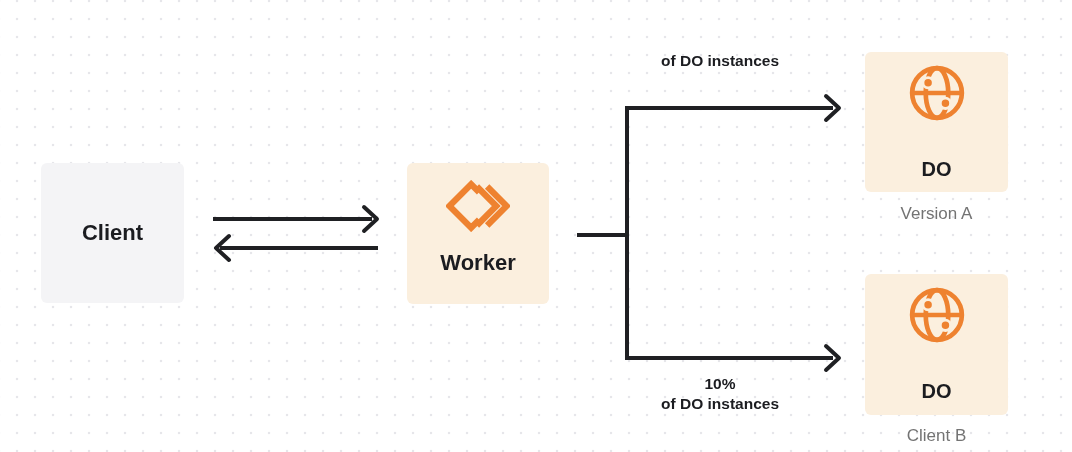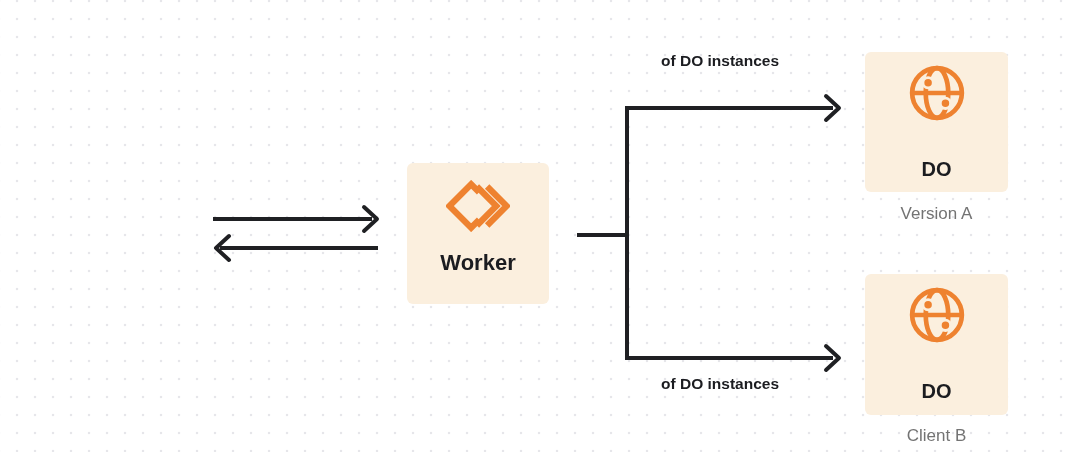--- a/index.html
+++ b/index.html
@@ -101,20 +101,23 @@
 
     <path d="M627 106 V360"></path>
 
     <path d="M625 108 H833"></path>
     <path class="head" d="M826 96 L839 108 L826 120"></path>
 
     <path d="M625 358 H833"></path>
     <path class="head" d="M826 346 L839 358 L826 370"></path>
   </svg>
 
+  <div class="node gray client-node">
+    <div class="node-label">Client</div>
+  </div>
 
   <div class="node cream worker-node">
     <span>
       <svg class="icon-svg" width="64" height="52" viewBox="0 0 56 44">
         <g fill="none" stroke="#ee8230" stroke-width="5.5" stroke-linecap="butt" stroke-linejoin="miter">
           <path d="M29 10 L22 3 L3 22 L22 41 L29 34"></path>
           <path d="M27 5 L44 22 L27 39"></path>
           <path d="M36 5 L53 22 L36 39"></path>
         </g>
       </svg>
@@ -151,16 +154,17 @@
       </svg>
     </span>
     <div class="do-title">DO</div>
     <div class="do-subtitle">Client B</div>
   </div>
 
   <div class="branch-label branch-label-top">
     <div>of DO instances</div>
   </div>
   <div class="branch-label branch-label-bottom">
+    <div>10%</div>
     <div>of DO instances</div>
   </div>
 
 </div>
 
 </body></html>

